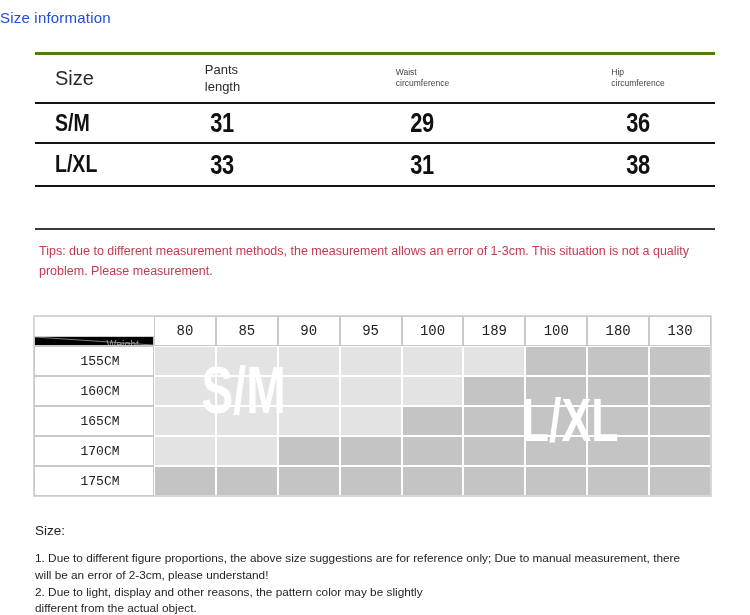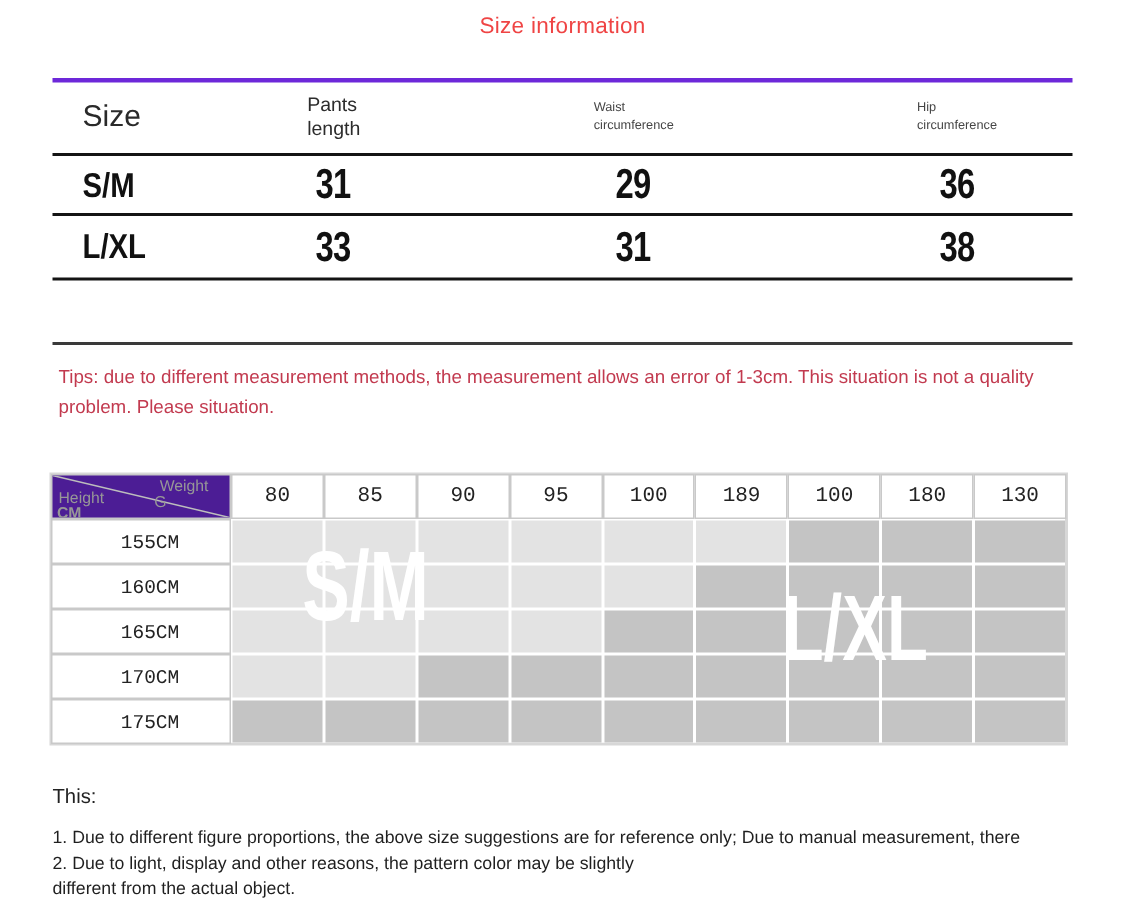--- a/index.html
+++ b/index.html
@@ -2,26 +2,26 @@
 <html><head>
 <meta charset="utf-8">
 <style>
   * { margin:0; padding:0; box-sizing:border-box; }
   html,body { background:#ffffff; }
   .page {
     position:relative; width:750px; height:615px; background:#ffffff;
     font-family:"Liberation Sans", sans-serif; color:#1b1b1b; overflow:hidden;
   }
   .page-title {
-    position:absolute; top:9px; left:0; width:100%; text-align:center;
-    font-size:15px; font-weight:500; color:#ef4444; letter-spacing:.2px;
+    position:absolute; top:9px; left:0; width:100%; 
+    font-size:15px; font-weight:500; color:#1d4ed8; letter-spacing:.2px;
   }
 
   
-  .size-table { position:absolute; left:35px; width:680px; top:52px; border-top:3px solid #6d28d9; }
+  .size-table { position:absolute; left:35px; width:680px; top:52px; border-top:3px solid #4d7c0f; }
   .trow { display:grid; grid-template-columns:90px 195px 205px 190px; align-items:center; border-bottom:2px solid #141414; }
   .trow.head { height:49px; }
   .trow.r1 { height:40px; }
   .trow.r2 { height:43px; }
   .c-size { padding-left:20px; }
   .c-mid  { text-align:center; }
   .c-hip  { text-align:center; padding-left:36px; }
   .lbl-size { font-size:20px; font-weight:500; color:#2a2a2a; }
   .lbl-pants { font-size:13px; color:#2c2c2c; line-height:1.25; display:inline-block; text-align:left; }
   .lbl-tiny { font-size:8.5px; color:#454545; line-height:1.3; display:inline-block; text-align:left; }
@@ -36,21 +36,21 @@
   .grid-wrap { position:absolute; left:33px; top:315px; width:679px; height:182px; border:2px solid #d7d7d7; }
   .grid {
     display:grid; width:100%; height:100%;
     grid-template-columns:118px repeat(9, 1fr);
     grid-template-rows:repeat(6, 1fr);
     gap:2px; background:#ffffff;
   }
   .cell { display:flex; align-items:center; justify-content:center; }
   .hcell { background:#fff; box-shadow:0 0 0 1px #c9c9c9; font-family:"Liberation Mono", monospace; font-size:14px; color:#222; }
   .labelcell { background:#fff; box-shadow:0 0 0 1px #c9c9c9; font-family:"Liberation Mono", monospace; font-size:13px; color:#222; padding-left:12px; }
-  .corner { position:relative; background:#4c1d95; box-shadow:0 0 0 1px #c9c9c9; overflow:hidden; }
+  .corner { position:relative; background:#000000; box-shadow:0 0 0 1px #c9c9c9; overflow:hidden;margin-top:20px; }
   .corner svg { position:absolute; left:0; top:0; width:100%; height:100%; }
   .corner .t { position:absolute; font-size:10.5px; color:#979797; font-family:"Liberation Sans", sans-serif; }
   .corner .t-weight { right:14px; top:1px; }
   .corner .t-g { right:42px; top:12px; }
   .corner .t-height { left:4px; top:9px; }
   .corner .t-cm { left:3px; top:19px;font-weight:bold; }
   .wm { position:absolute; color:#ffffff; font-weight:700; line-height:1; transform:scaleX(.72); transform-origin:center; pointer-events:none; }
   .wm-sm  { left:150px; top:40px;  font-size:66px; }
   .wm-lxl { left:468px; top:72px; font-size:62px; }
 
@@ -92,21 +92,21 @@
       <div class="c-size"><span class="csize">L/XL</span></div>
       <div class="c-mid"><span class="cnum">33</span></div>
       <div class="c-mid"><span class="cnum">31</span></div>
       <div class="c-hip"><span class="cnum">38</span></div>
     </div>
   </div>
 
   <div class="warn-rule"></div>
   <div class="warn-text" style="color: rgb(194, 58, 79);">
     <div>Tips: due to different measurement methods, the measurement allows an error of 1-3cm. This situation is not a quality</div>
-    <div>problem. Please situation.</div>
+    <div>problem. Please measurement.</div>
   </div>
 
   <div class="grid-wrap">
     <div class="grid">
 
       <div class="corner">
         <svg viewBox="0 0 118 28" preserveAspectRatio="none">
           <line x1="0" y1="0" x2="118" y2="28" stroke="#bdbdbd" stroke-width="1"></line>
         </svg>
         <span class="t t-weight">Weight</span>
@@ -177,20 +177,21 @@
       <div class="cell" style="background: rgb(196, 196, 196);"></div>
       <div class="cell" style="background: rgb(196, 196, 196);"></div>
       <div class="cell" style="background: rgb(196, 196, 196);"></div>
       <div class="cell" style="background: rgb(196, 196, 196);"></div>
     </div>
 
     <div class="wm wm-sm">S/M</div>
     <div class="wm wm-lxl">L/XL</div>
   </div>
 
-  <div class="tips-head">This:</div>
+  <div class="tips-head">Size:</div>
   <div class="tips-body">
     <div>1. Due to different figure proportions, the above size suggestions are for reference only; Due to manual measurement, there</div>
+    <div>will be an error of 2-3cm, please understand!</div>
     <div>2. Due to light, display and other reasons, the pattern color may be slightly</div>
     <div>different from the actual object.</div>
   </div>
 
 </div>
 
 </body></html>

